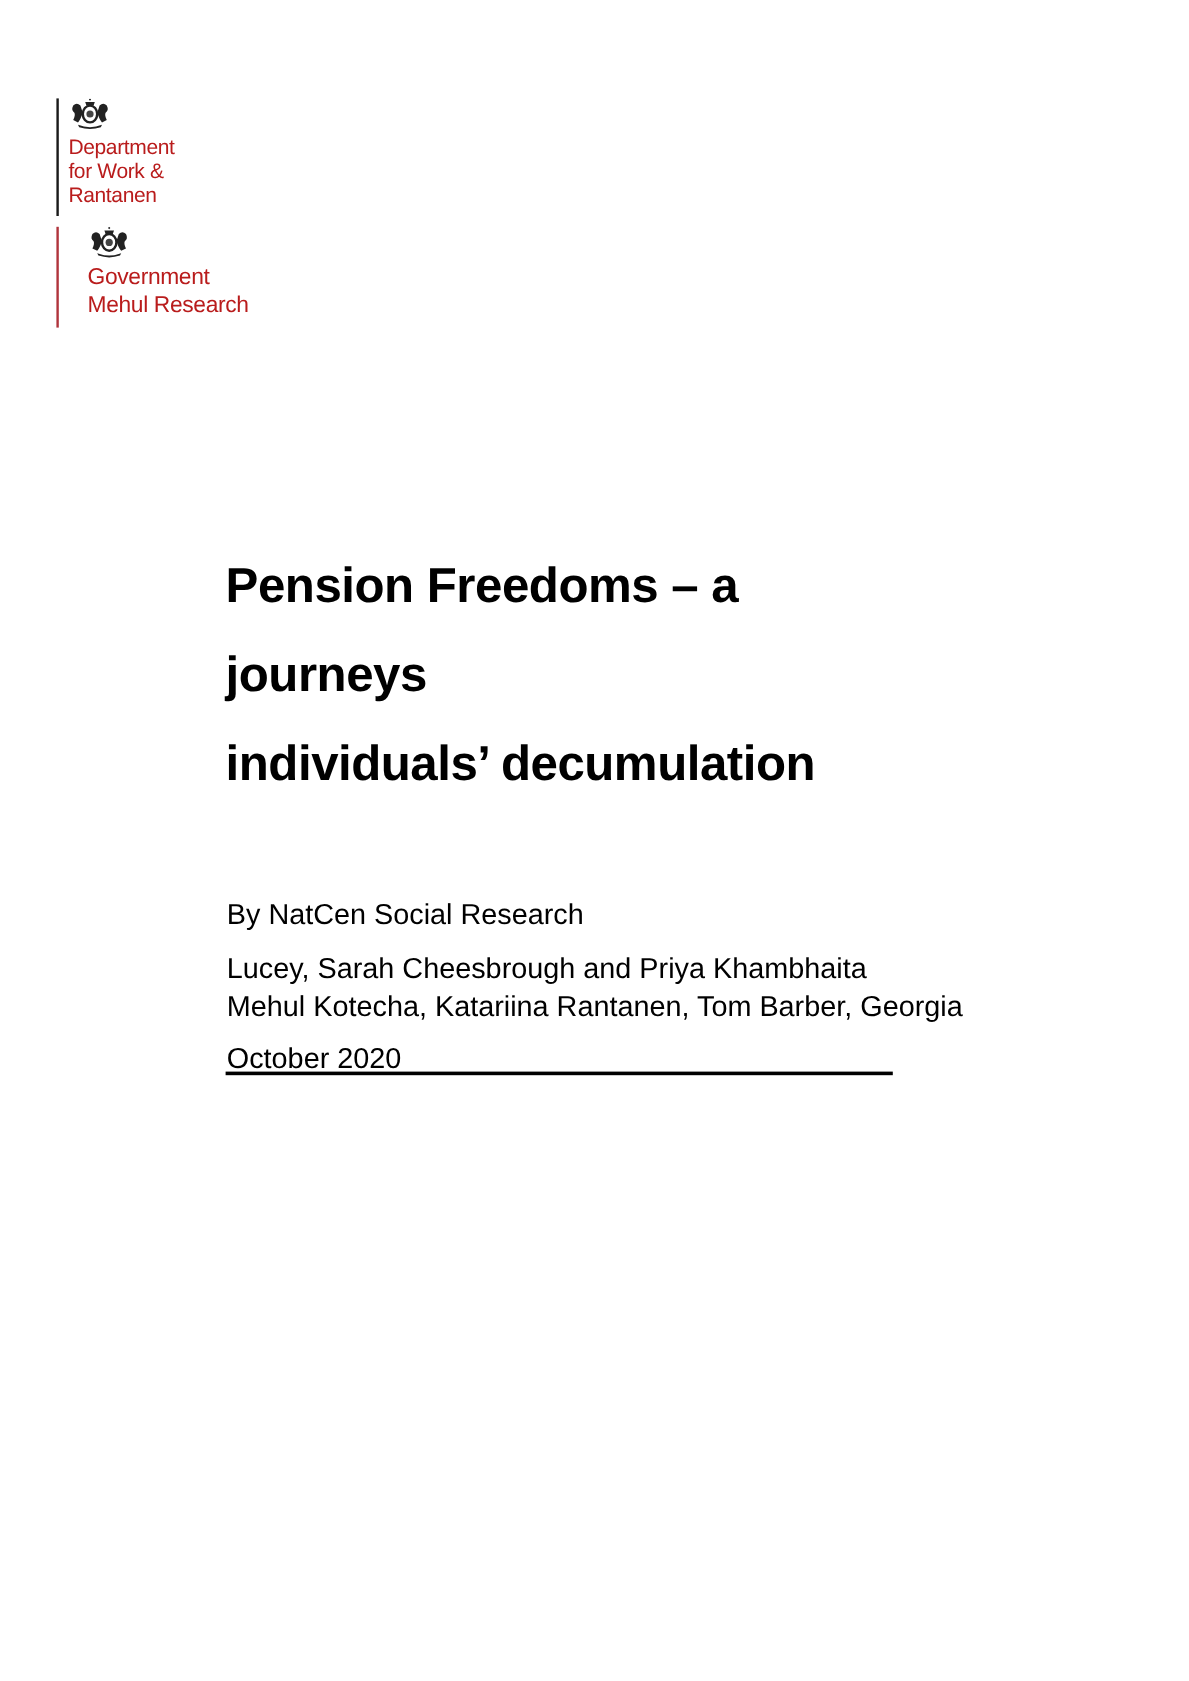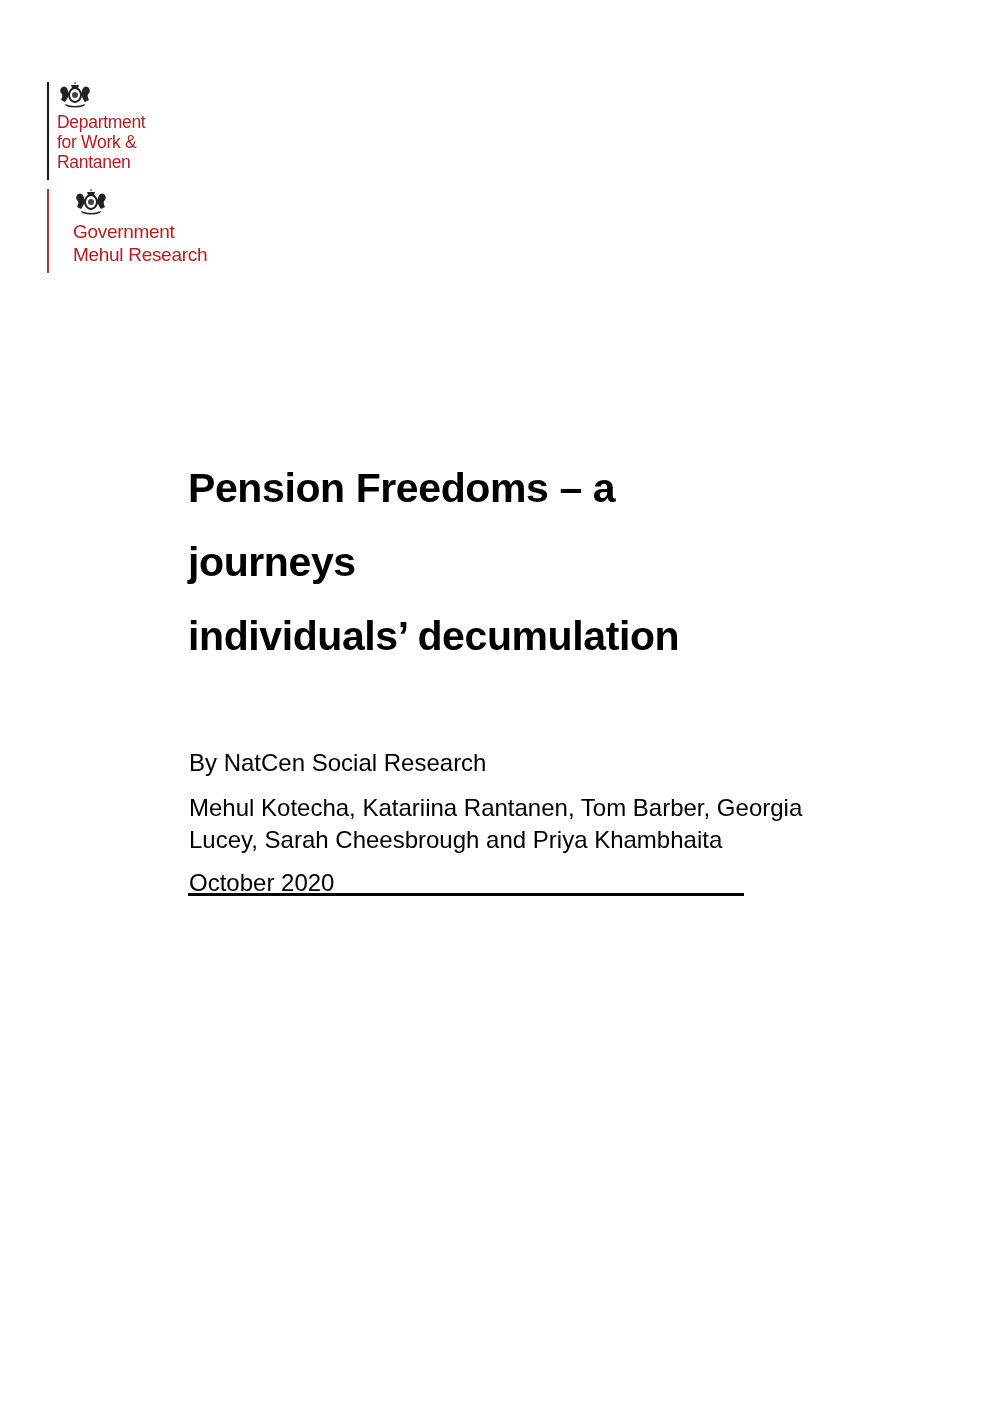--- a/index.html
+++ b/index.html
@@ -60,19 +60,19 @@
 
 <h1 class="title">
   <div>Pension Freedoms – a</div>
   <div>journeys</div>
   <div>individuals’ decumulation</div>
 </h1>
 
 <div class="byline">By NatCen Social Research</div>
 
 <div class="authors">
+  <div>Lucey, Sarah Cheesbrough and Priya Khambhaita</div>
   <div>Mehul Kotecha, Katariina Rantanen, Tom Barber, Georgia</div>
-  <div>Lucey, Sarah Cheesbrough and Priya Khambhaita</div>
 </div>
 
 <div class="rule"></div>
 
 <div class="date">October 2020</div>
 
 </body></html>

